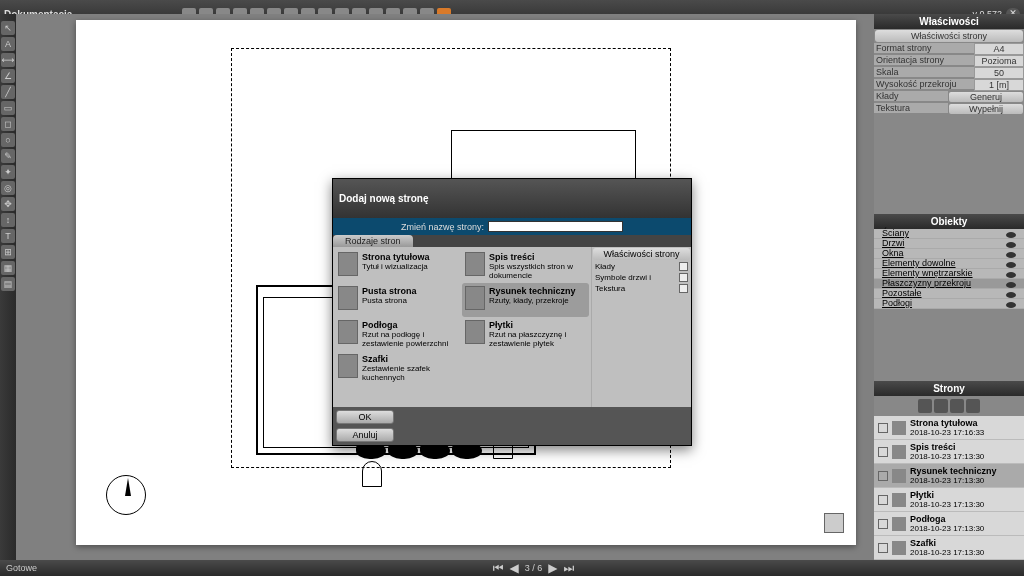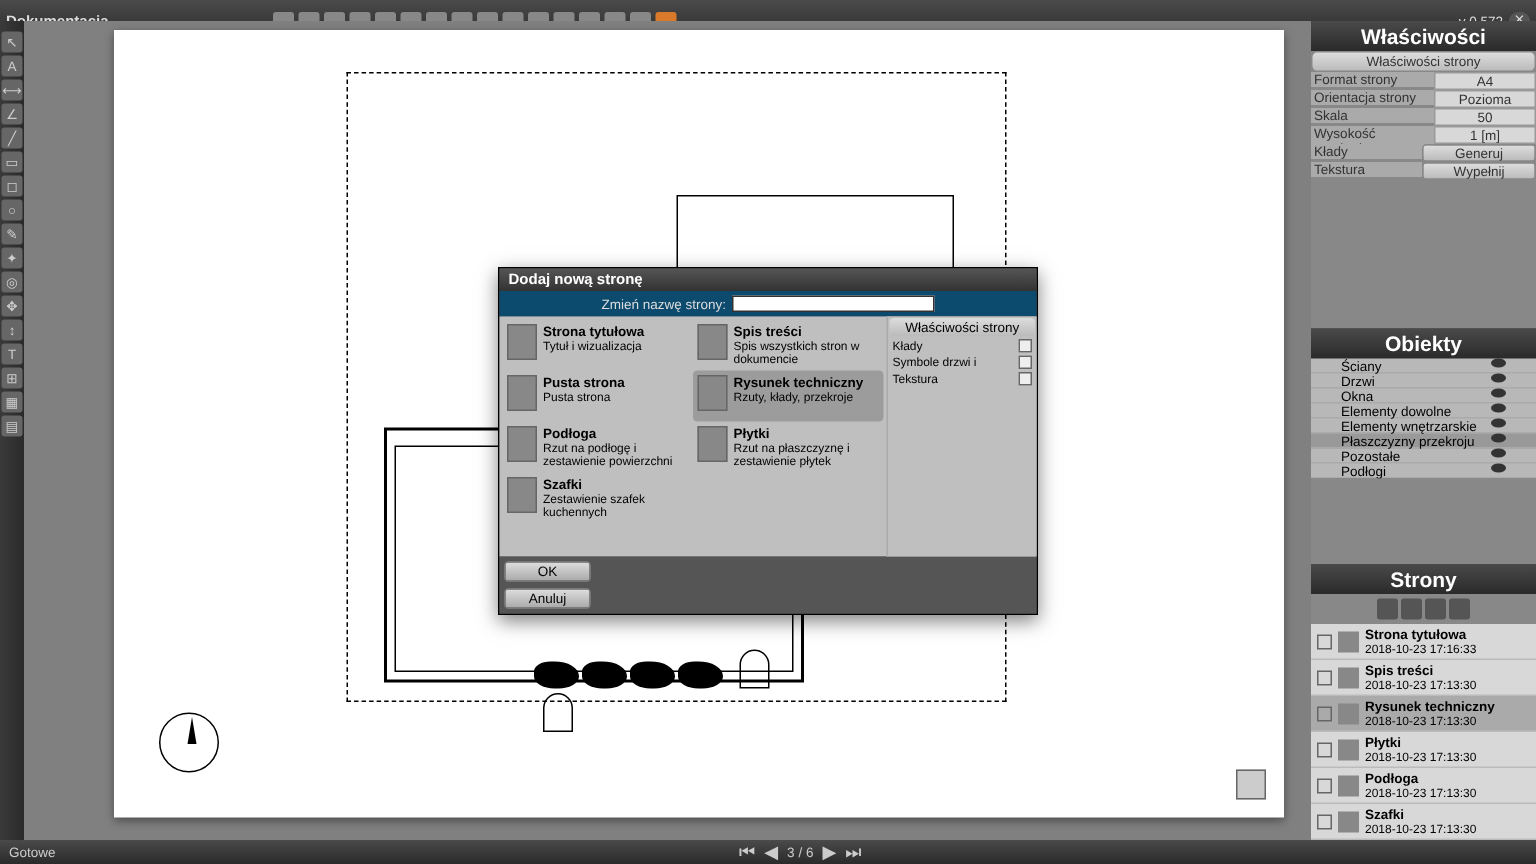--- a/index.html
+++ b/index.html
@@ -27,31 +27,31 @@
 .floor-box { position: absolute; left: 180px; bottom: 90px; width: 280px; height: 170px; border: 2px solid #000; }
 .floor-inner { position: absolute; left: 5px; top: 10px; right: 5px; bottom: 5px; border: 1px solid #000; }
 .plants { position: absolute; bottom: 92px; left: 280px; width: 180px; height: 20px; }
 .plant-blob { display: inline-block; width: 30px; height: 18px; background: #000; border-radius: 40% 60% 50% 50%; margin-right: 2px; }
 .chair { display: inline-block; width: 20px; height: 26px; border: 1px solid #000; border-radius: 10px 10px 0 0; margin-left: 6px; }
 
 .corner-icon { position: absolute; right: 12px; bottom: 12px; width: 20px; height: 20px; border: 1px solid #666; background: #ccc; }
 
 
 .right-panels { position: absolute; right: 0; top: 14px; width: 150px; height: 546px; display: flex; flex-direction: column; background: #2a2a2a; }
-.panel-header { background: linear-gradient(#4a4a4a, #2a2a2a); color: #fff; text-align: center; font-size: 14px; padding: 2px 0; font-weight: bold; }
+.panel-header { background: linear-gradient(#4a4a4a, #2a2a2a); color: #fff; text-align: center; font-size: 10px; padding: 2px 0; font-weight: bold; }
 .props-area { background: #888; flex: 0 0 185px; }
 .props-row { display: flex; font-size: 9px; height: 12px; align-items: flex-start; }
 .props-row .lbl { background: #aaa; color: #333; padding: 0 2px; flex: 1; }
-.props-row .val { background: #d8d8d8; color: #333; padding: 0 4px; width: 68px; text-align: center; border: 1px solid #999; }
+.props-row .val { background: #d8d8d8; color: #333; padding: 0 4px; width: 50px; text-align: center; border: 1px solid #999; }
 .props-row .btn { background: linear-gradient(#ddd, #bbb); color: #333; padding: 0 8px; width: 76px; text-align: center; border: 1px solid #888; border-radius: 3px; }
 .section-title { background: linear-gradient(#ddd, #bbb); color: #333; text-align: center; font-size: 9px; height: 12px; line-height: 12px; border-radius: 3px; margin: 1px; }
 
 .objects-area { background: #888; flex: 0 0 auto; }
 .obj-list { background: #b8b8b8; }
-.obj-row { display: flex; font-size: 9px; height: 10px; align-items: flex-start; padding: 0 20px; border-bottom: 1px solid #aaa; }
+.obj-row { display: flex; font-size: 9px; height: 10px; align-items: flex-end; padding: 0 8px; border-bottom: 1px solid #aaa; text-decoration: underline; }
 .obj-row .eye { margin-left: auto; width: 10px; height: 6px; background: #333; border-radius: 50%; }
 .obj-row.sel { background: #999; }
 
 .pages-area { background: #888; flex: 1; display: flex; flex-direction: column; }
 .page-icons { display: flex; gap: 2px; justify-content: center; padding: 3px; }
 .page-icons .pi { width: 14px; height: 14px; background: #555; border-radius: 2px; }
 .page-list { background: #d8d8d8; flex: 1; overflow: auto; }
 .page-row { display: flex; font-size: 8px; padding: 2px 4px; border-bottom: 1px solid #bbb; align-items: center; }
 .page-row .chk { width: 10px; height: 10px; border: 1px solid #666; margin-right: 4px; }
 .page-row .pgicon { width: 14px; height: 14px; background: #888; margin-right: 4px; }
@@ -59,21 +59,21 @@
 .page-row.sel { background: #aaa; }
 
 
 .bottombar { position: absolute; left: 0; right: 0; bottom: 0; height: 16px; background: linear-gradient(#4a4a4a, #2a2a2a); display: flex; align-items: center; color: #ccc; font-size: 9px; justify-content: flex-end; }
 .bottombar .status { padding: 0 6px; }
 .bottombar .pager { margin: 0 auto; display: flex; align-items: center; gap: 6px; }
 .bottombar .arrow { color: #ccc; font-size: 12px; cursor: pointer; }
 
 
 .dialog { position: absolute; left: 332px; top: 178px; width: 360px; background: #666; border: 1px solid #000; box-shadow: 0 4px 12px rgba(0,0,0,0.5); }
-.dialog-title { background: linear-gradient(#555, #333); color: #fff; font-size: 10px; padding: 2px 6px; font-weight: bold; }
+.dialog-title { background: linear-gradient(#555, #333); color: #fff; font-size: 10px; padding: 14px 6px; font-weight: bold; }
 .dialog-ren { background: #0c4a6e; color: #ddd; font-size: 9px; padding: 3px 6px; display: flex; align-items: center; justify-content: center; gap: 4px; }
 .dialog-ren input { width: 135px; height: 11px; font-size: 9px; border: 1px solid #333; }
 .tabs { display: flex; background: #444; }
 .tab { background: linear-gradient(#ccc, #999); color: #222; font-size: 9px; padding: 1px 12px; border-radius: 4px 4px 0 0; margin-right: 2px; }
 .dialog-body { background: #bfbfbf; display: flex; min-height: 160px; }
 .types { flex: 1; padding: 2px; display: grid; grid-template-columns: 1fr 1fr; grid-auto-rows: 34px; gap: 0; }
 .type-item { display: flex; padding: 3px; border-radius: 3px; gap: 4px; }
 .type-item.sel { background: #9c9c9c; }
 .type-item .ticon2 { width: 20px; height: 24px; background: #888; border: 1px solid #666; flex-shrink: 0; }
 .type-item .ttxt { font-size: 8px; }
@@ -270,20 +270,23 @@
     <span class="arrow">⏭</span>
   </div>
 </div>
 
 <div class="dialog">
   <div class="dialog-title">Dodaj nową stronę</div>
   <div class="dialog-ren">
     <span>Zmień nazwę strony:</span>
     <input type="text" style="">
   </div>
+  <div class="tabs">
+      <div class="tab">Rodzaje stron</div>
+    </div>
   <div class="dialog-body">
     <div class="types" id="types">
         <div class="type-item">
           <div class="ticon2"></div>
           <div class="ttxt"><b>Strona tytułowa</b>Tytuł i wizualizacja</div>
         </div>
         <div class="type-item">
           <div class="ticon2"></div>
           <div class="ttxt"><b>Spis treści</b>Spis wszystkich stron w dokumencie</div>
         </div>

